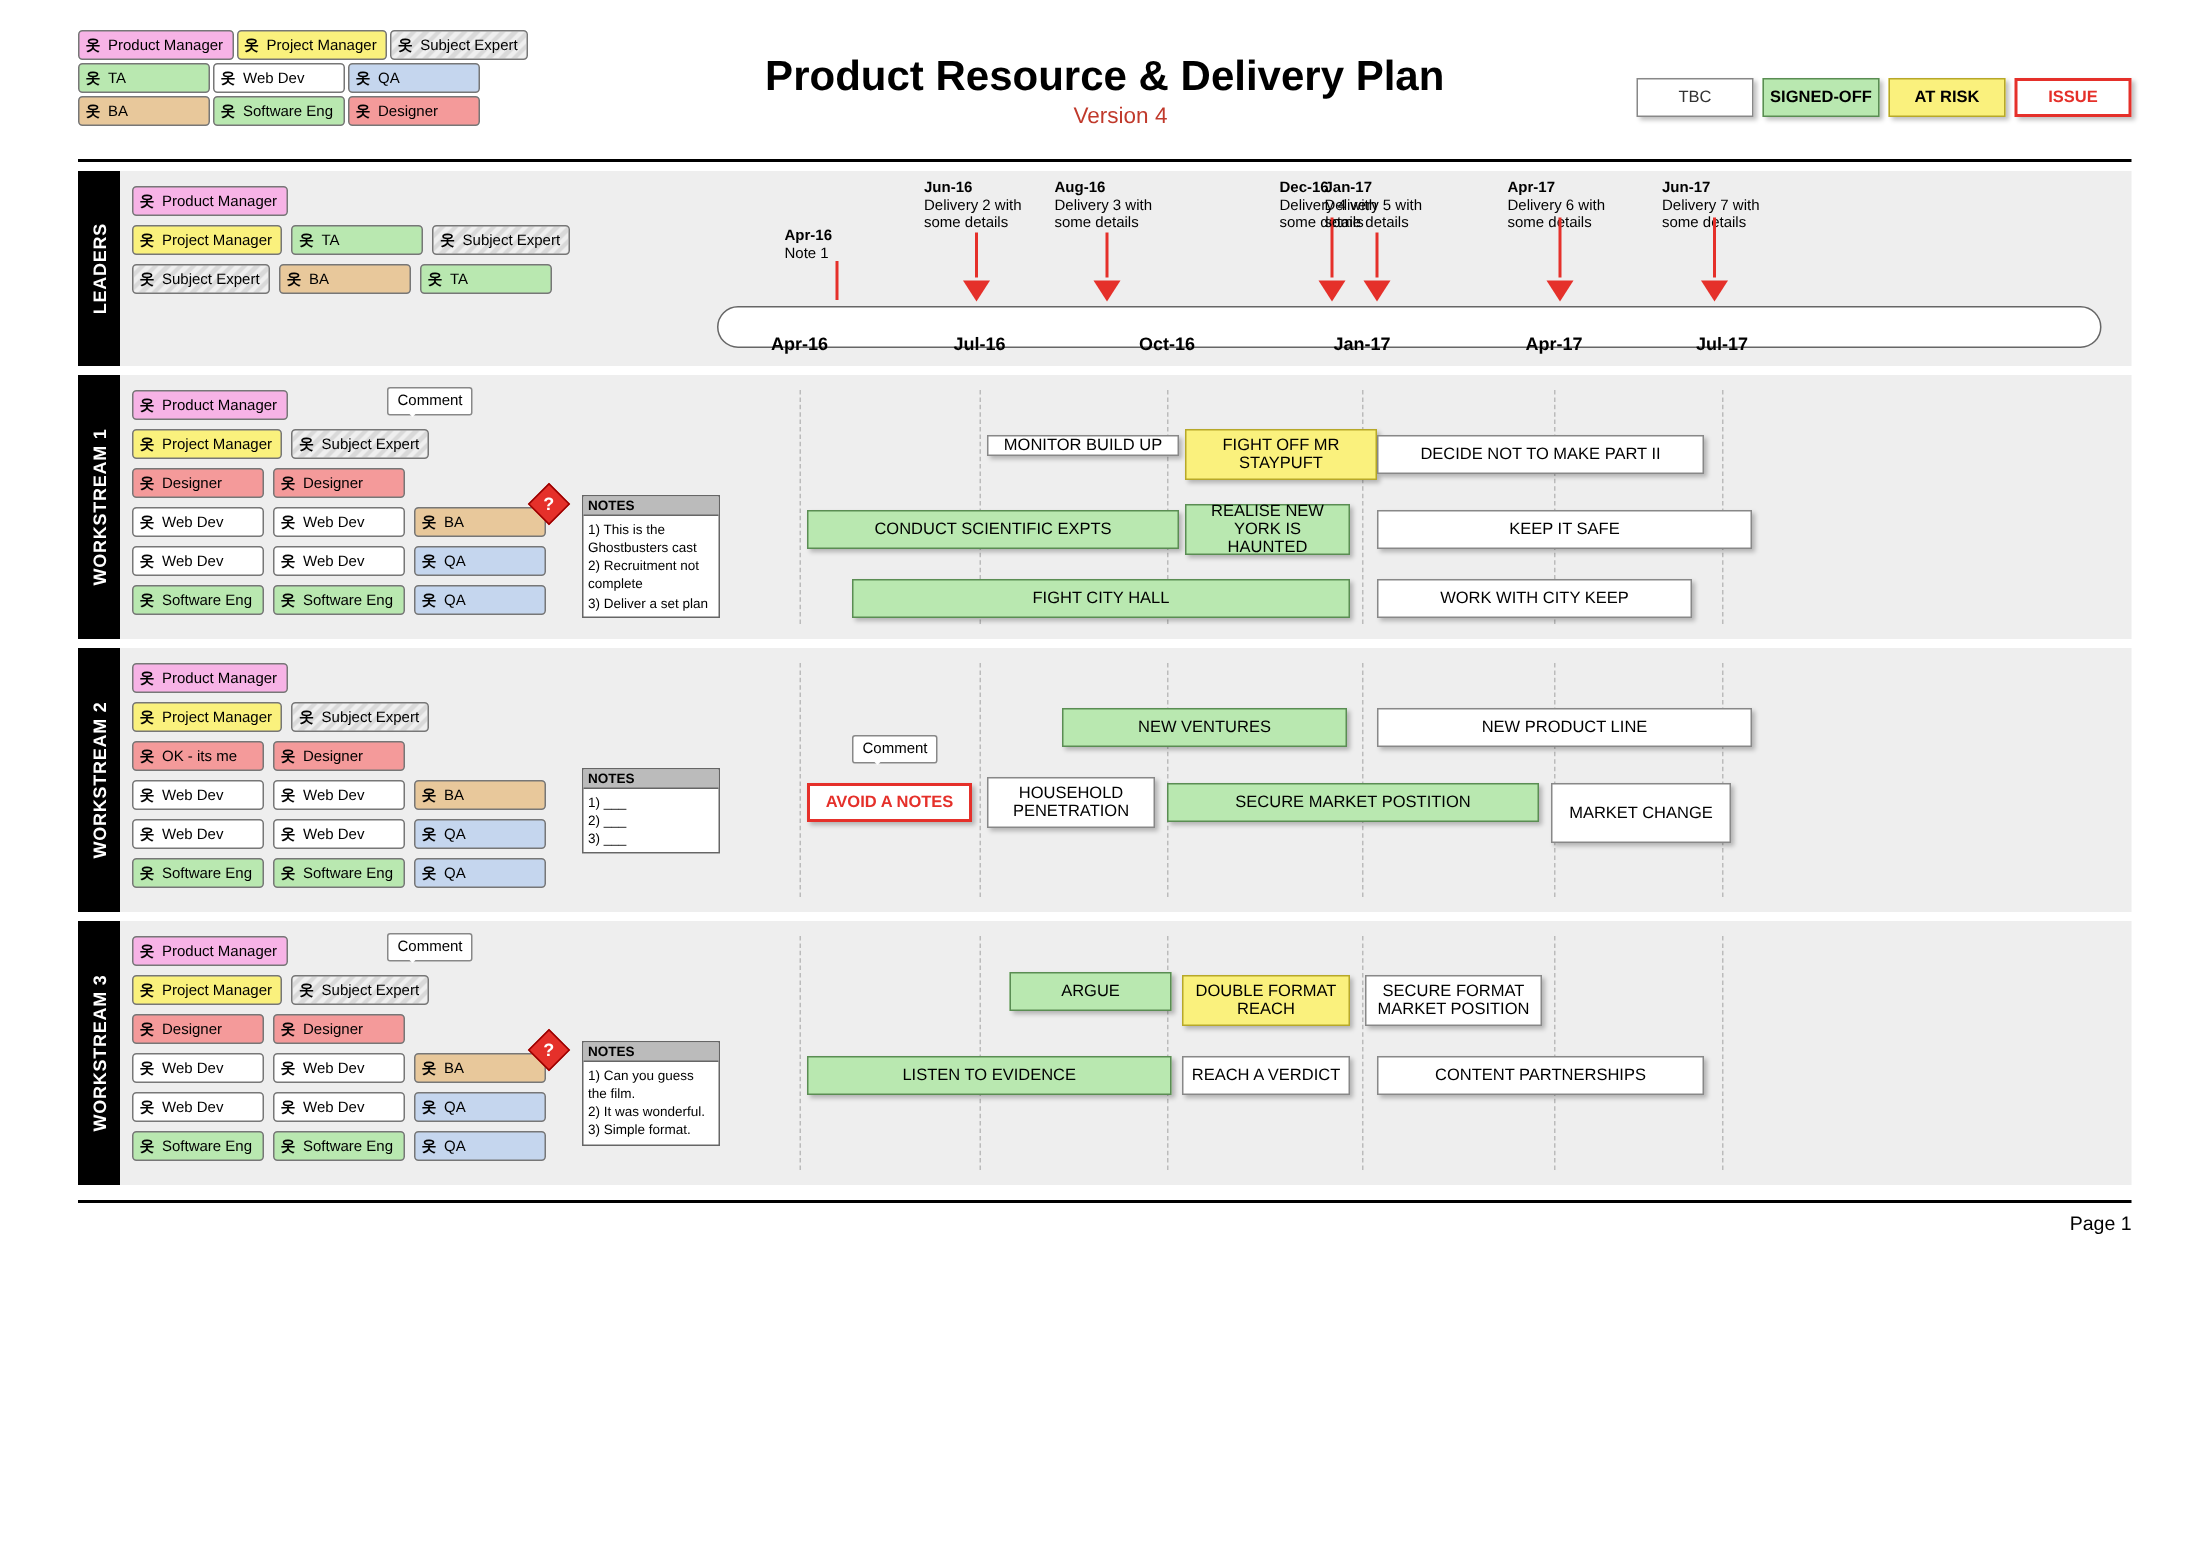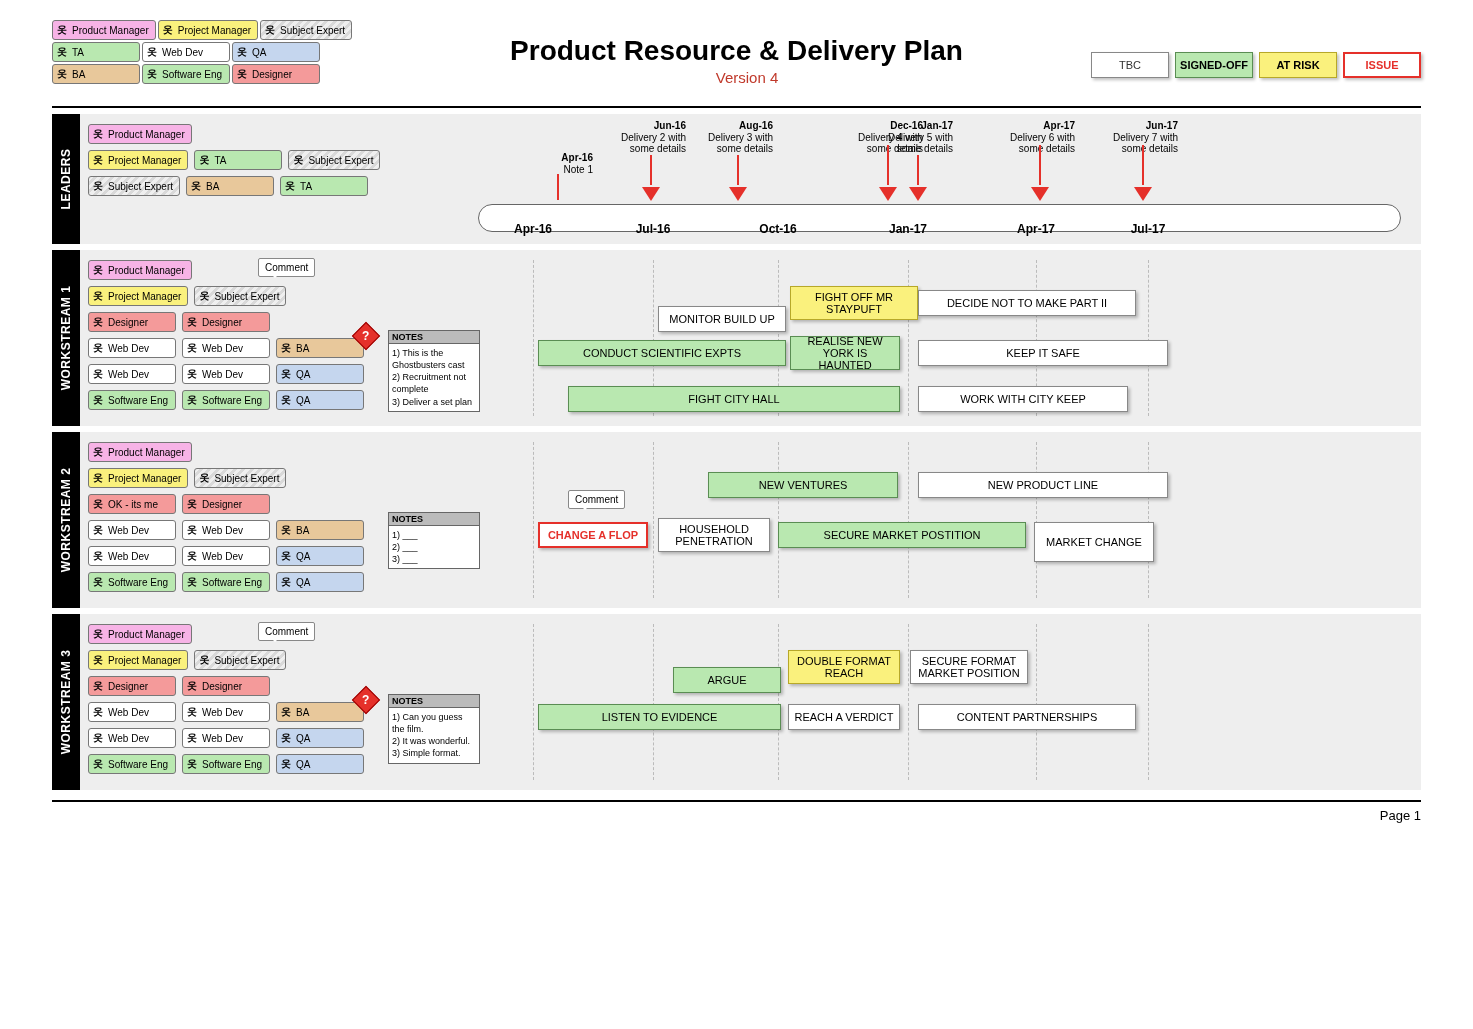--- a/index.html
+++ b/index.html
@@ -43,21 +43,21 @@
   .grid{position:absolute;top:0;bottom:0;border-left:1px dashed #bbb;}
   .bar{position:absolute;height:26px;display:flex;align-items:center;justify-content:center;font-size:11px;font-weight:bold;border:1px solid;text-align:center;box-shadow:2px 2px 3px rgba(0,0,0,.25);padding:0 4px;line-height:1.1;}
   .b-white{background:#fff;border-color:#888;font-weight:normal;}
   .b-green{background:#b9e8b0;border-color:#5a8d53;font-weight:normal;}
   .b-yellow{background:#faf17d;border-color:#b7a829;font-weight:normal;}
   .b-issue{background:#fff;border:2px solid #e5302a;color:#e5302a;}
   
   .ms-area{flex:1;position:relative;}
   .ms-bar{position:absolute;height:28px;top:80px;left:0;right:20px;border:1px solid #666;border-radius:14px;background:#fff;}
   .ms-label{position:absolute;top:98px;font-weight:bold;font-size:12px;transform:translateX(-50%);}
-  .ms-note{position:absolute;font-size:10px;text-align:right;transform:translateX(-50%);line-height:1.15;top:0;width:70px;}
+  .ms-note{position:absolute;font-size:10px;text-align:left;transform:translateX(-50%);line-height:1.15;top:0;width:70px;}
   .triangle{position:absolute;top:63px;width:0;height:0;border:9px solid transparent;border-top:14px solid #e5302a;transform:translateX(-50%);}
   .triangle:before{content:"";position:absolute;left:-1px;bottom:16px;width:2px;height:var(--stem,22px);background:#e5302a;}
   .cross{position:absolute;top:84px;transform:translateX(-50%);color:#e5302a;font-weight:bold;font-size:20px;}
   .pagenum{text-align:right;margin-top:6px;font-size:13px;}
 </style>
 </head>
 <body>
 
 <div class="page">
 
@@ -271,21 +271,21 @@
               <div class="nb">1) This is the Ghostbusters cast<br>2) Recruitment not complete<br>3) Deliver a set plan</div>
             </div>
           </div>
         <div class="tl">
             <div class="grid" style="left:55px"></div>
             <div class="grid" style="left:175px"></div>
             <div class="grid" style="left:300px"></div>
             <div class="grid" style="left:430px"></div>
             <div class="grid" style="left:558px"></div>
             <div class="grid" style="left:670px"></div>
-            <div class="bar b-white" style="left:180px;width:128px;top:46px;height:26px">MONITOR BUILD UP</div>
+            <div class="bar b-white" style="left:180px;width:128px;top:30px;height:14px">MONITOR BUILD UP</div>
             <div class="bar b-yellow" style="left:312px;width:128px;top:26px;height:34px">FIGHT OFF MR STAYPUFT</div>
             <div class="bar b-white" style="left:440px;width:218px;top:30px;height:26px">DECIDE NOT TO MAKE PART II</div>
             <div class="bar b-green" style="left:60px;width:248px;top:80px;height:26px">CONDUCT SCIENTIFIC EXPTS</div>
             <div class="bar b-green" style="left:312px;width:110px;top:76px;height:34px">REALISE NEW YORK IS HAUNTED</div>
             <div class="bar b-green" style="left:90px;width:332px;top:126px;height:26px">FIGHT CITY HALL</div>
             <div class="bar b-white" style="left:440px;width:250px;top:80px;height:26px">KEEP IT SAFE</div>
             <div class="bar b-white" style="left:440px;width:210px;top:126px;height:26px">WORK WITH CITY KEEP</div>
           </div>
       </div>
     </div>
@@ -370,21 +370,21 @@
           </div>
         <div class="tl">
             <div class="grid" style="left:55px"></div>
             <div class="grid" style="left:175px"></div>
             <div class="grid" style="left:300px"></div>
             <div class="grid" style="left:430px"></div>
             <div class="grid" style="left:558px"></div>
             <div class="grid" style="left:670px"></div>
             <div class="bar b-green" style="left:230px;width:190px;top:30px;height:26px">NEW VENTURES</div>
             <div class="bar b-white" style="left:440px;width:250px;top:30px;height:26px">NEW PRODUCT LINE</div>
-            <div class="bar b-issue" style="left:60px;width:110px;top:80px;height:26px">CHANGE A FLOP</div>
+            <div class="bar b-issue" style="left:60px;width:110px;top:80px;height:26px">AVOID A NOTES</div>
             <div class="bar b-white" style="left:180px;width:112px;top:76px;height:34px">HOUSEHOLD PENETRATION</div>
             <div class="bar b-green" style="left:300px;width:248px;top:80px;height:26px">SECURE MARKET POSTITION</div>
             <div class="bar b-white" style="left:556px;width:120px;top:80px;height:40px">MARKET CHANGE</div>
             <div class="comment" style="left:90px;top:48px">Comment</div>
           </div>
       </div>
     </div>
       <div class="lane">
       <div class="tab">
           <span>WORKSTREAM 3</span>
@@ -468,21 +468,21 @@
               <div class="nb">1) Can you guess the film.<br>2) It was wonderful.<br>3) Simple format.</div>
             </div>
           </div>
         <div class="tl">
             <div class="grid" style="left:55px"></div>
             <div class="grid" style="left:175px"></div>
             <div class="grid" style="left:300px"></div>
             <div class="grid" style="left:430px"></div>
             <div class="grid" style="left:558px"></div>
             <div class="grid" style="left:670px"></div>
-            <div class="bar b-green" style="left:195px;width:108px;top:43px;height:26px">ARGUE</div>
+            <div class="bar b-green" style="left:195px;width:108px;top:24px;height:26px">ARGUE</div>
             <div class="bar b-yellow" style="left:310px;width:112px;top:26px;height:34px">DOUBLE FORMAT REACH</div>
             <div class="bar b-white" style="left:432px;width:118px;top:26px;height:34px">SECURE FORMAT MARKET POSITION</div>
             <div class="bar b-green" style="left:60px;width:243px;top:80px;height:26px">LISTEN TO EVIDENCE</div>
             <div class="bar b-white" style="left:310px;width:112px;top:80px;height:26px">REACH A VERDICT</div>
             <div class="bar b-white" style="left:440px;width:218px;top:80px;height:26px">CONTENT PARTNERSHIPS</div>
           </div>
       </div>
     </div>
     </div>
 

